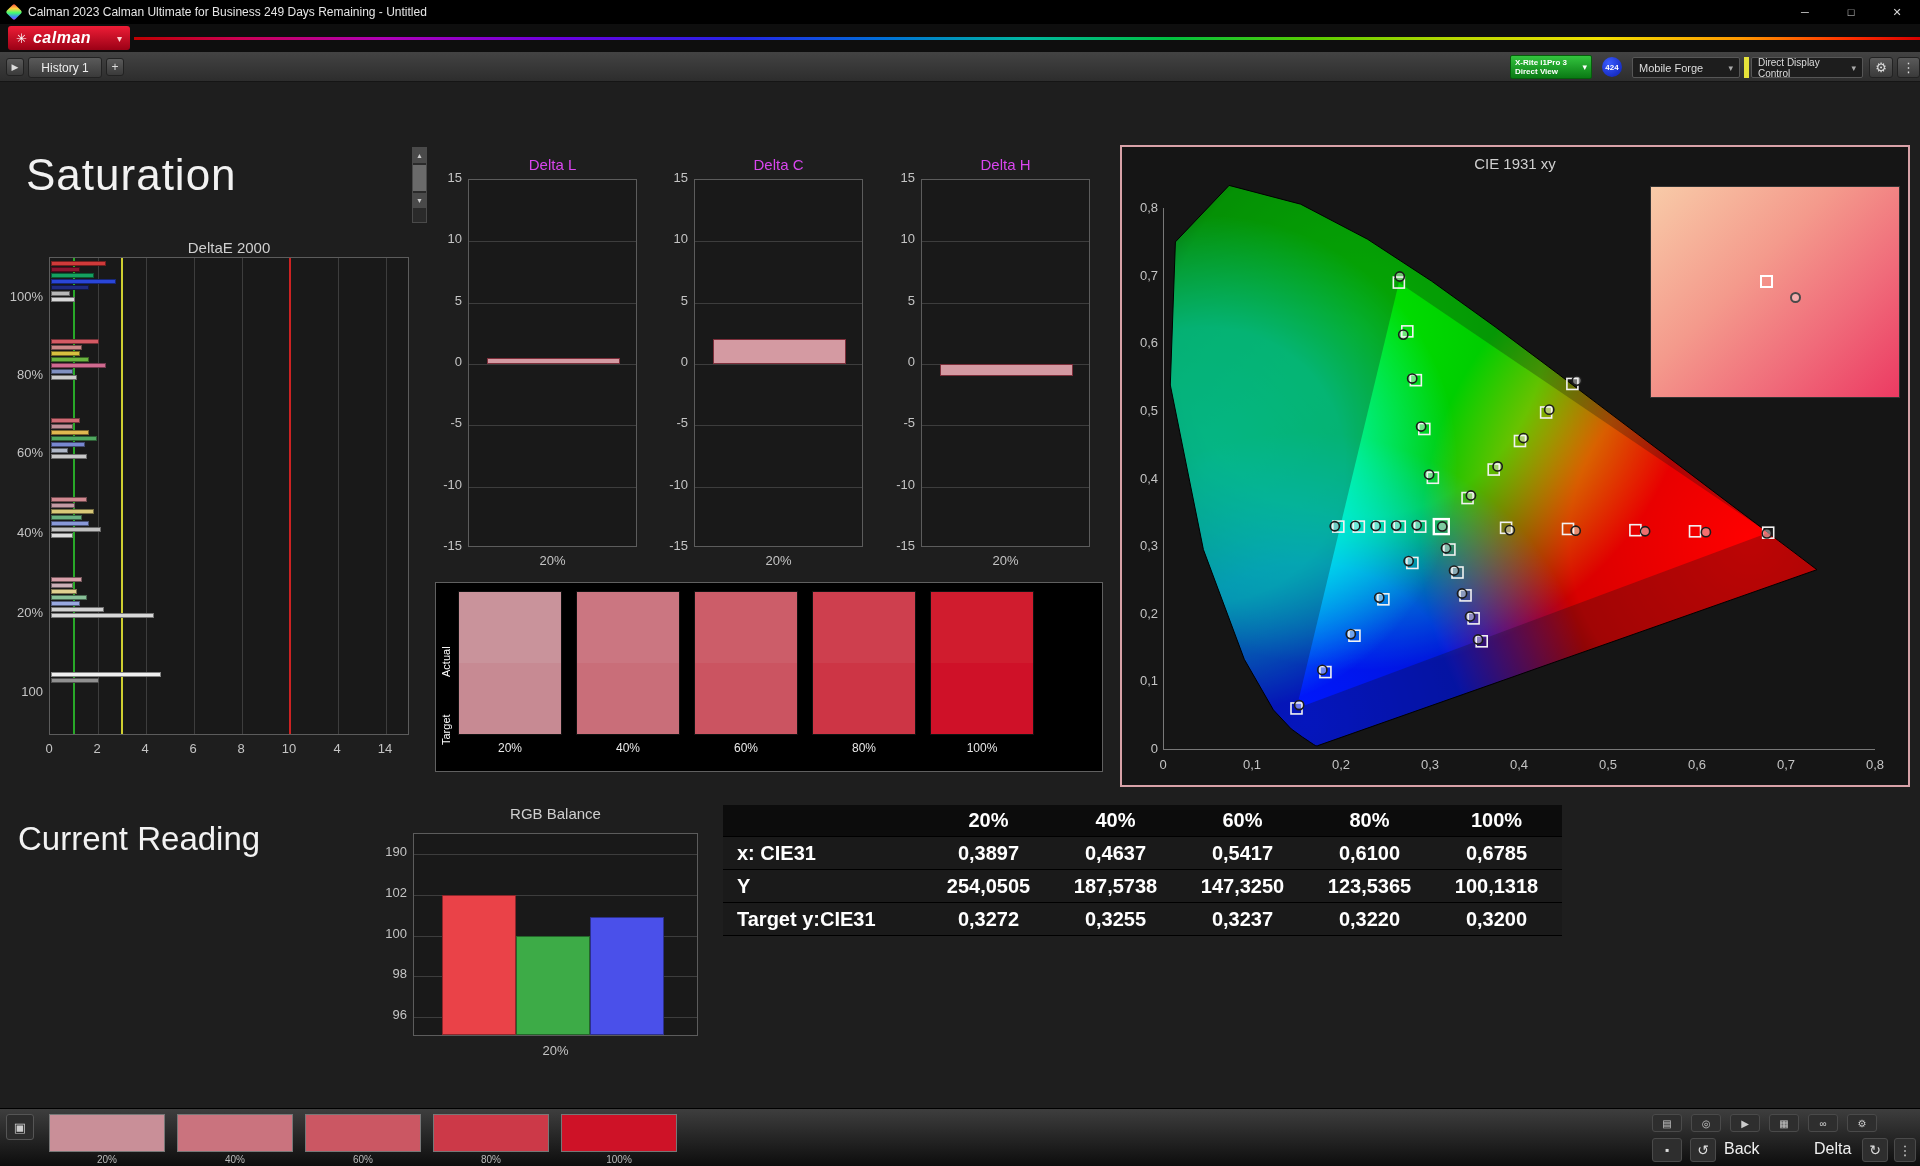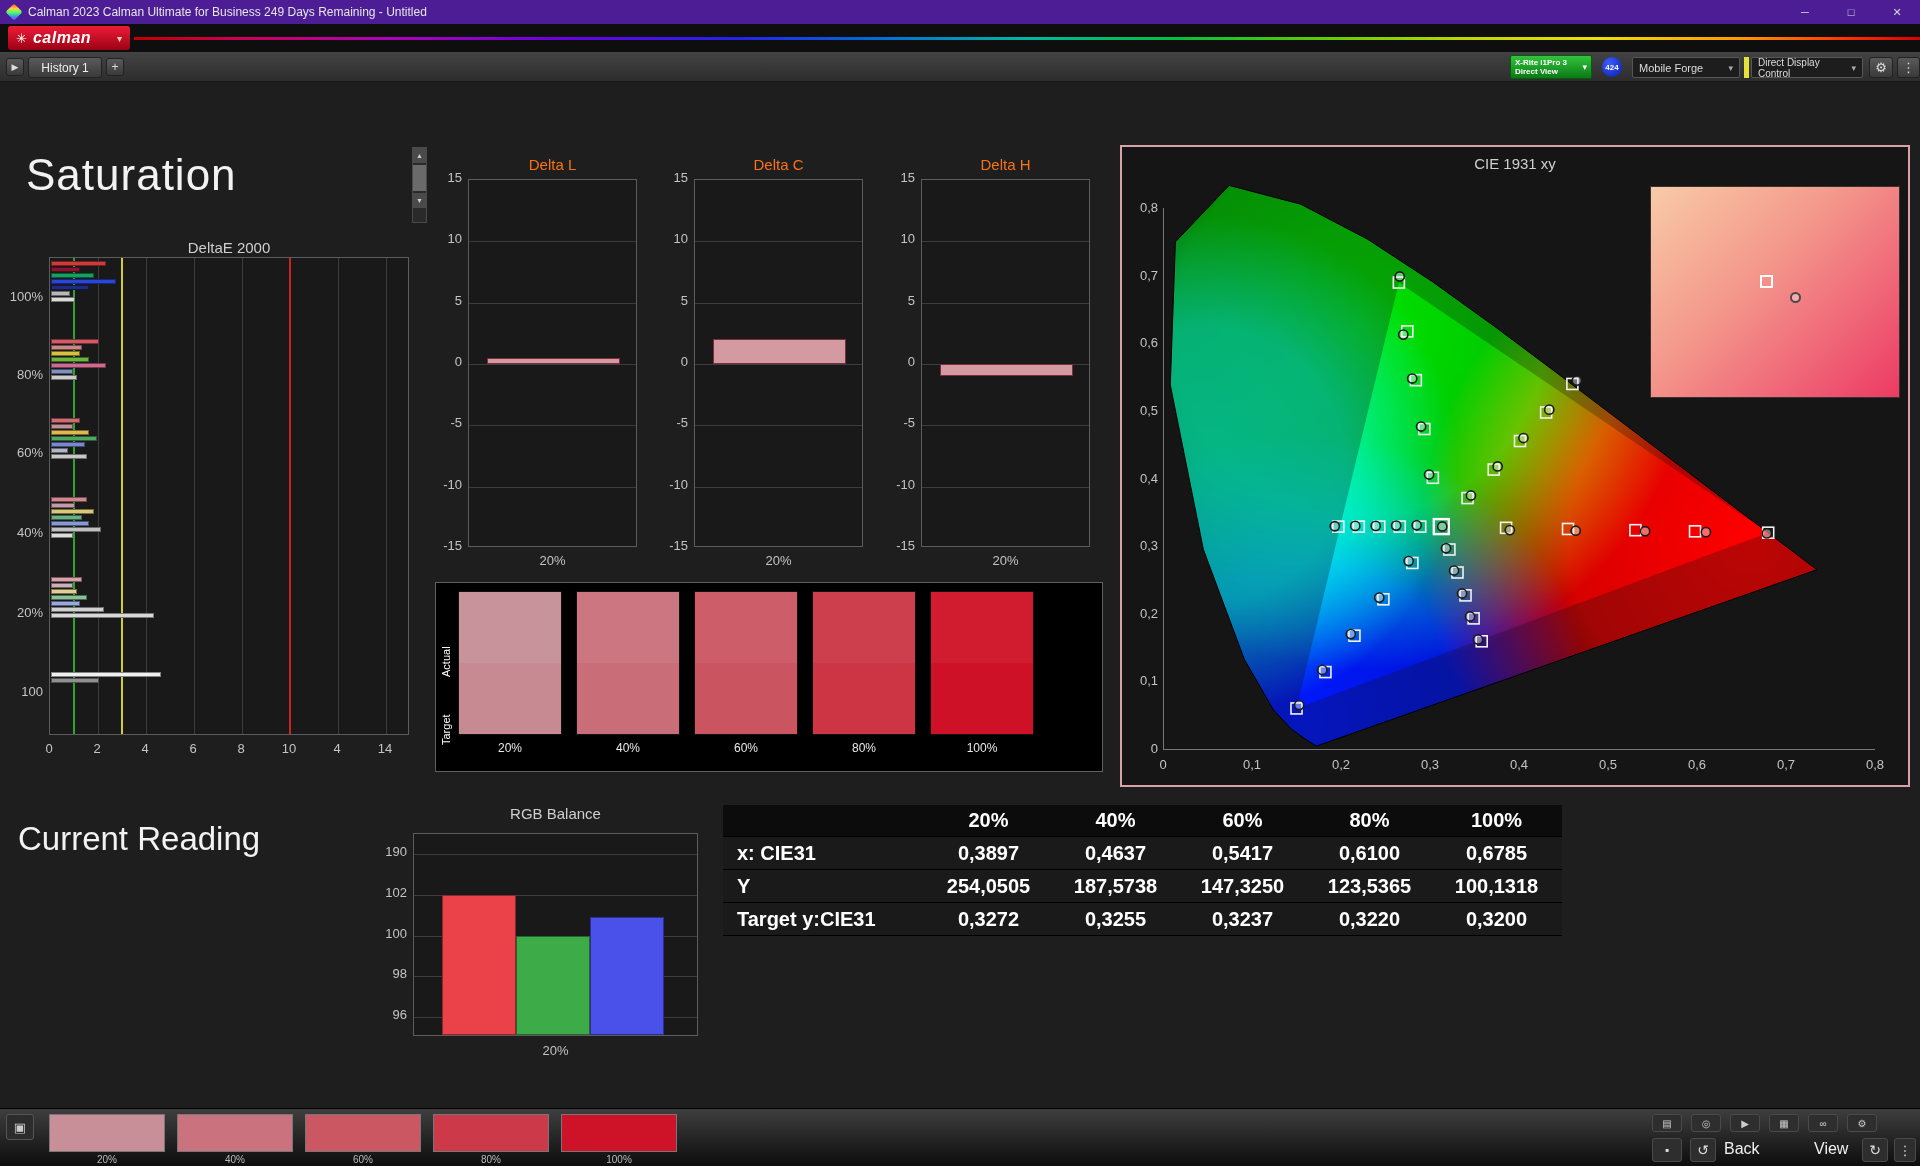--- a/index.html
+++ b/index.html
@@ -1,20 +1,20 @@
 <!DOCTYPE html>
 <html><head>
 <meta charset="utf-8">
 <style>
   *{box-sizing:border-box;margin:0;padding:0}
   html,body{width:1920px;height:1166px;overflow:hidden}
   body{position:relative;background:#1e1e1e;font-family:"Liberation Sans",sans-serif;color:#e8e8e8;-webkit-font-smoothing:antialiased}
 
   
-  #titlebar{position:absolute;left:0;top:0;width:1920px;height:24px;background:#4c1d95;display:flex;align-items:center;font-size:12px;color:#e6e6e6}
+  #titlebar{position:absolute;left:0;top:0;width:1920px;height:24px;background:#000000;display:flex;align-items:center;font-size:12px;color:#e6e6e6}
   #title-icon{width:12px;height:12px;margin:0 8px 0 8px;border-radius:2px;transform:rotate(45deg);background:linear-gradient(135deg,#ff4040,#ffd040 30%,#40ff70 55%,#4080ff 80%,#c040ff)}
   #win-controls{margin-left:auto;display:flex;height:24px}
   .win-btn{width:46px;height:24px;display:flex;align-items:center;justify-content:center;font-size:11px;color:#d8d8d8}
 
   
   #logo-row{position:absolute;left:0;top:24px;width:1920px;height:28px;background:#0e0e0e}
   #logo{position:absolute;left:8px;top:2px;height:24px;width:122px;border-radius:3px;background:linear-gradient(#ee1d36,#9b0116);display:flex;align-items:center;padding:0 8px;gap:6px;cursor:pointer}
   #logo .logo-gear{color:#fff;font-size:13px;line-height:1}
   #logo .logo-text{color:#fff;font-weight:bold;font-style:italic;font-size:16px;letter-spacing:.5px}
   #logo .logo-caret{margin-left:auto;color:#ffd2d2;font-size:10px}
@@ -55,21 +55,21 @@
   .hbar{position:absolute;left:1px;height:5px;border:1px solid rgba(0,0,0,.45)}
 
   
   #deltae{position:absolute;left:49px;top:239px;width:360px}
   #deltae-plot{position:absolute;left:0;top:18px;width:360px;height:478px;border:1px solid #5c5c5c;background:#191919}
   #deltae .xtick{top:502px;width:30px;margin-left:-15px;text-align:center}
   #deltae .ytick{width:40px;left:-46px;text-align:right}
 
   
   .delta-chart{position:absolute;top:150px;width:169px}
-  .dc-title{position:absolute;top:6px;width:100%;text-align:center;font-size:15px;color:#f97316}
+  .dc-title{position:absolute;top:6px;width:100%;text-align:center;font-size:15px;color:#d946ef}
   .dc-plot{position:absolute;left:0;top:29px;width:169px;height:368px;border:1px solid #5c5c5c;background:#191919}
   .dc-ytick{width:34px;left:-40px;text-align:right}
   .dc-xlabel{position:absolute;top:403px;width:100%;text-align:center;font-size:13px;color:#c4c4c4}
   .dc-bar{position:absolute;left:18px;width:133px;background:#d49aa2;border:1px solid #7c2e3a}
 
   
   #swatch-panel{position:absolute;left:435px;top:582px;width:668px;height:190px;background:#000;border:1px solid #606060}
   .vlabel{position:absolute;left:4px;width:14px;font-size:11px;color:#fff;writing-mode:vertical-rl;transform:rotate(180deg);text-align:center}
   .strip-swatch{position:absolute;top:8px;width:104px;height:144px;border:1px solid #111}
   .strip-swatch .half{width:100%;height:50%}
@@ -541,16 +541,16 @@
       <div class="bb-tool" style="left: 1652px;">▤</div>
       <div class="bb-tool" style="left: 1691px;">◎</div>
       <div class="bb-tool" style="left: 1730px;">▶</div>
       <div class="bb-tool" style="left: 1769px;">▦</div>
       <div class="bb-tool" style="left: 1808px;">∞</div>
       <div class="bb-tool" style="left: 1847px;">⚙</div>
     </div>
   <div class="bb-tool2" style="left:1652px;width:30px;font-size:12px">▪</div>
   <div class="bb-tool2" style="left:1690px;width:26px;font-size:14px">↺</div>
   <div class="bb-navlabel" style="left:1724px">Back</div>
-  <div class="bb-navlabel" style="left:1814px">View</div>
+  <div class="bb-navlabel" style="left:1814px">Delta</div>
   <div class="bb-tool2" style="left:1862px;width:26px;font-size:14px">↻</div>
   <div class="bb-tool2" style="left:1894px;width:22px;font-size:13px">⋮</div>
 </div>
 
 </body></html>

